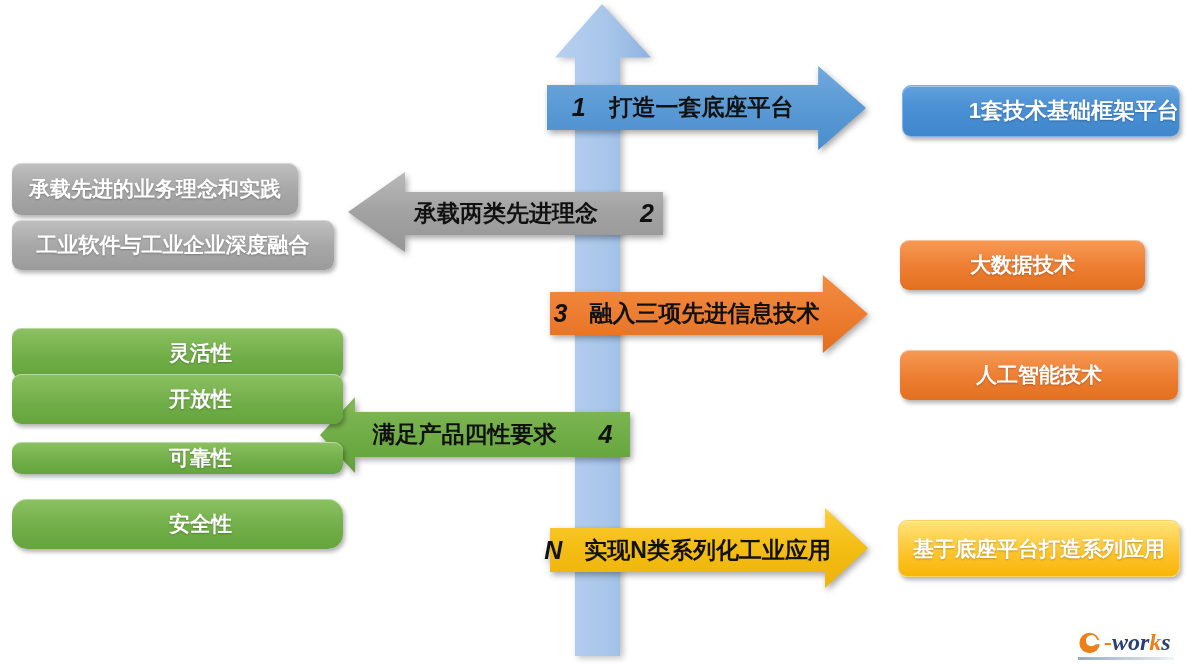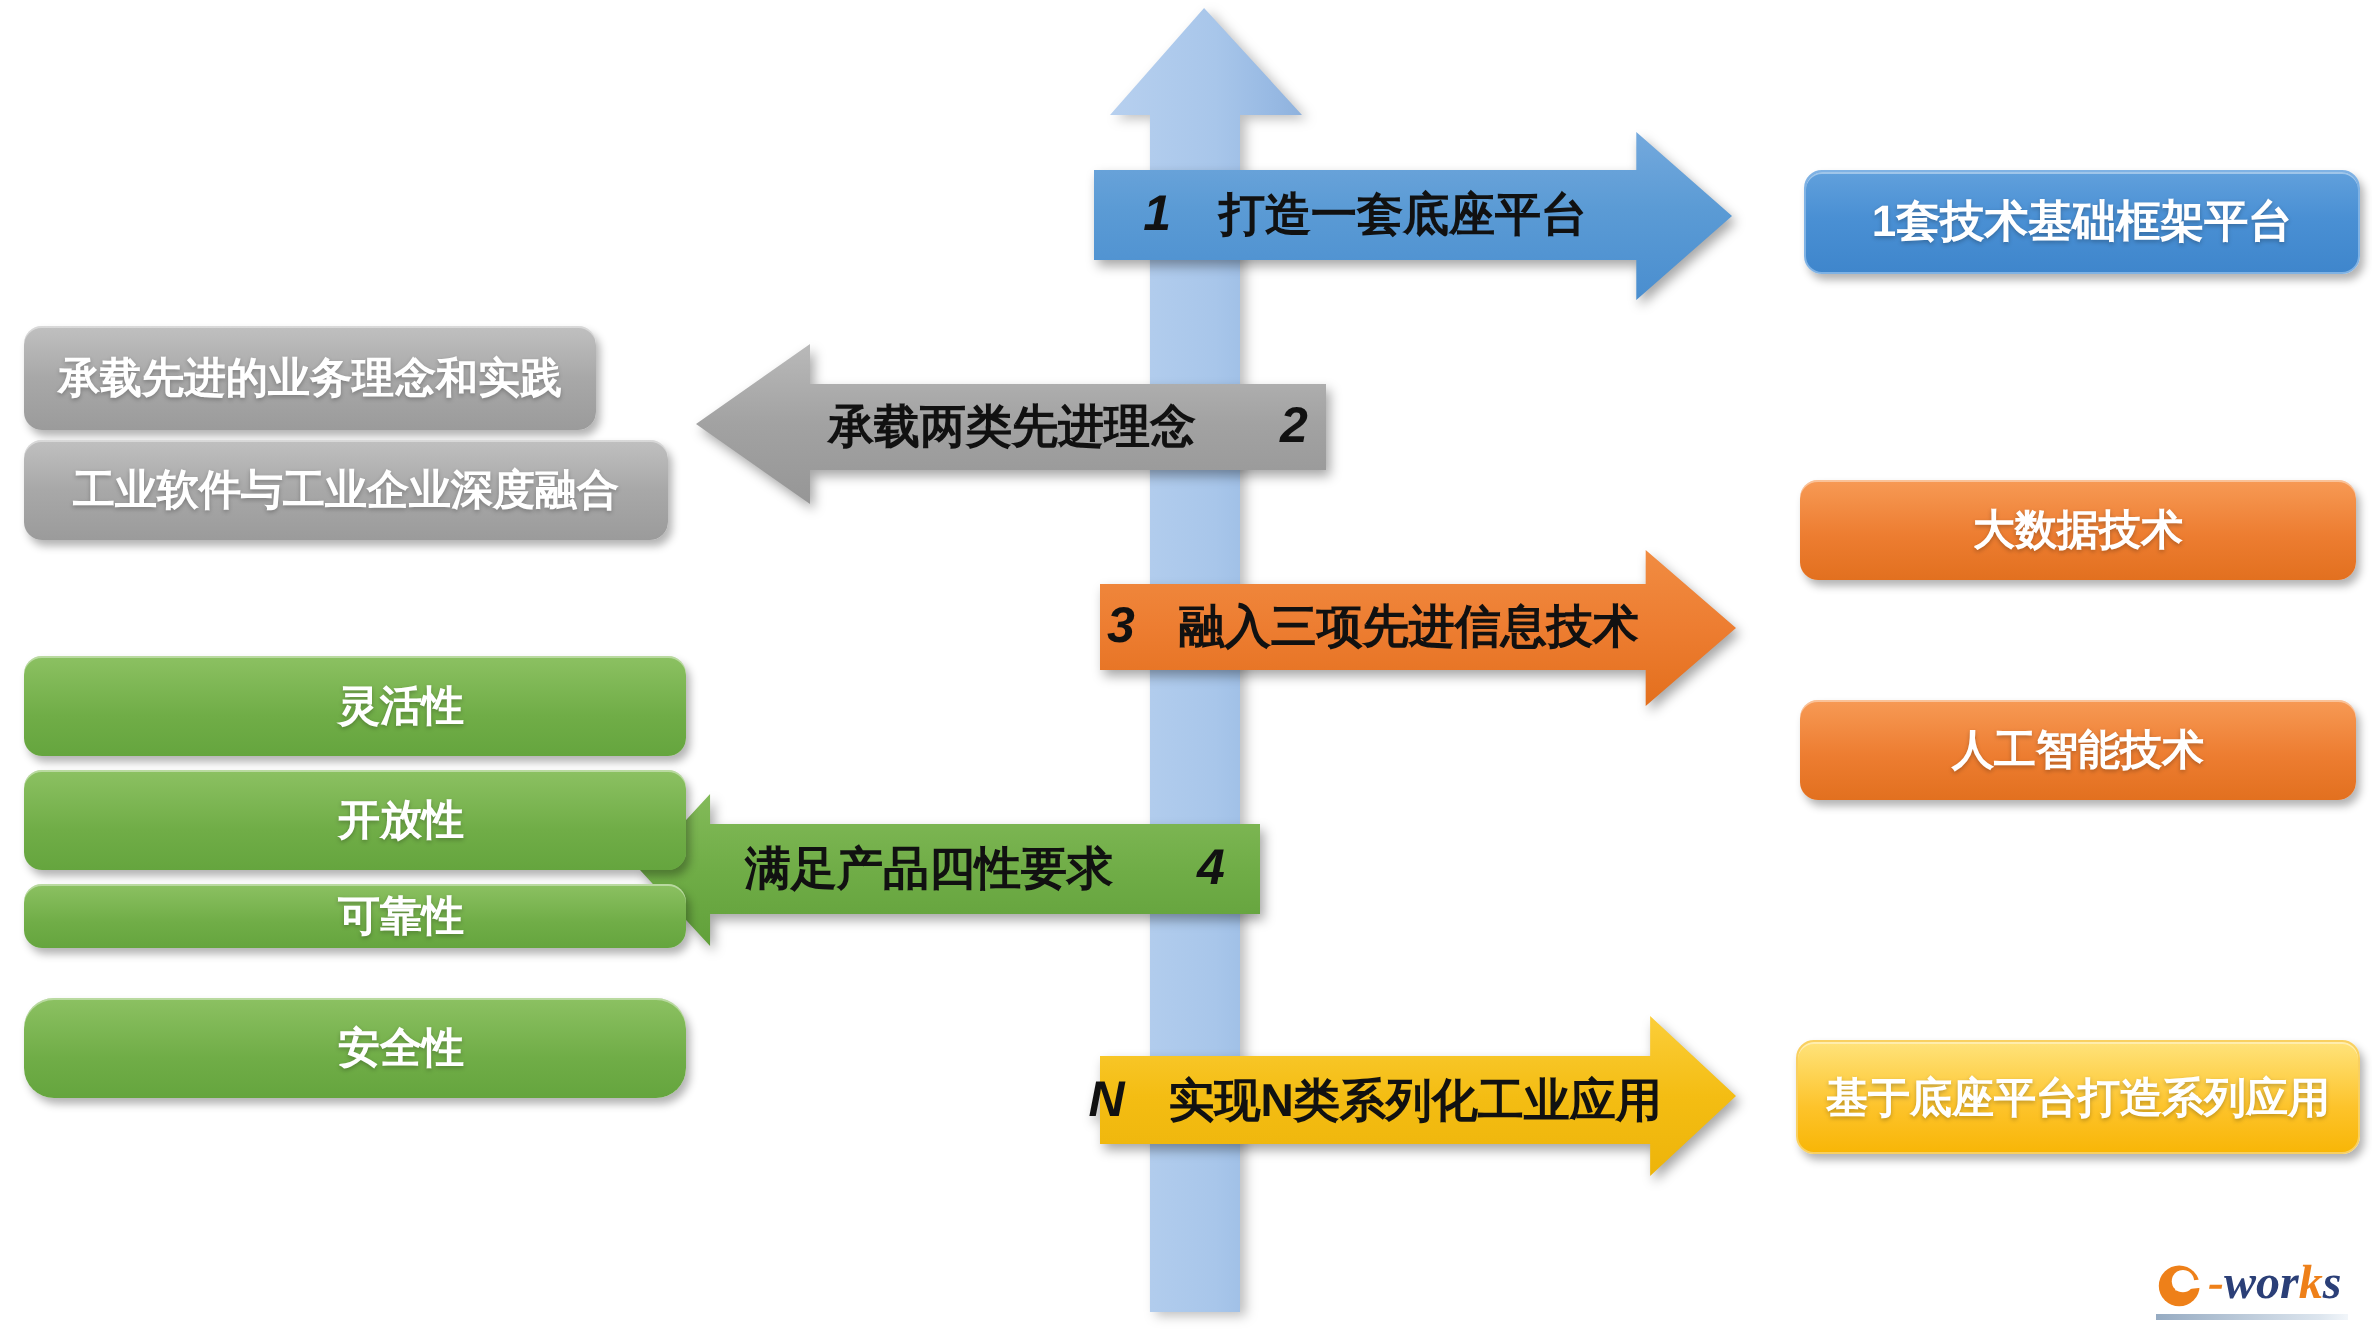--- a/index.html
+++ b/index.html
@@ -43,34 +43,34 @@
   .a5{left:550px;top:508px;width:318px;height:80px;}
   .a5 .arrow-shape{background:linear-gradient(180deg,#fbce3a,#f4bd13 50%,#edb40a);
     clip-path:polygon(0% 25%,86.5% 25%,86.5% 0%,100% 50%,86.5% 100%,86.5% 80%,0% 80%);}
   .a5 .arrow-text{left:0;right:13.5%;top:25%;bottom:20%;gap:22px;}
 
   
   .bx{position:absolute;z-index:3;display:flex;align-items:center;justify-content:center;
     border-radius:9px;color:#fff;font-weight:bold;font-size:21px;white-space:nowrap;
     box-shadow:2px 3px 4px rgba(0,0,0,0.3), inset 0 1px 0 rgba(255,255,255,0.4);
     text-shadow:0 1px 2px rgba(0,0,0,0.25);}
-  .c-blue{background:linear-gradient(180deg,#61a0dc,#4a90d4 45%,#3f86cc);border:1px solid #7fb2e4;font-size:22px;}
+  .c-blue{background:linear-gradient(180deg,#61a0dc,#4a90d4 45%,#3f86cc);border:1px solid #7fb2e4;font-size:22px;justify-content:flex-end;}
   .c-gray{background:linear-gradient(180deg,#c0c0c0,#a8a8a8 50%,#9b9b9b);}
   .c-orange{background:linear-gradient(180deg,#f79a55,#ed7d31 55%,#e2701f);}
   .c-green{background:linear-gradient(180deg,#8cc162,#70ad47 60%,#65a53e);padding-left:46px;}
   .c-yellow{background:linear-gradient(180deg,#ffe37b,#fdc32a 60%,#f8b607);border:1px solid #f9d061;}
 
   .b-blue{left:902px;top:85px;width:276px;height:50px;}
   .b-gray1{left:12px;top:163px;width:286px;height:52px;}
   .b-gray2{left:12px;top:220px;width:322px;height:50px;}
-  .b-or1{left:900px;top:240px;width:278px;height:50px;}
+  .b-or1{left:900px;top:240px;width:245px;height:50px;}
   .b-or2{left:900px;top:295px;width:278px;height:50px;}
   .b-or3{left:900px;top:350px;width:278px;height:50px;}
   .b-gr1{left:12px;top:328px;width:285px;height:50px;}
-  .b-gr2{left:12px;top:385px;width:285px;height:50px;}
+  .b-gr2{left:12px;top:374px;width:285px;height:50px;}
   .b-gr3{left:12px;top:442px;width:285px;height:32px;}
   .b-gr4{left:12px;top:499px;width:285px;height:50px;border-radius:15px;}
   .b-yellow{left:898px;top:520px;width:280px;height:55px;}
 
   
   .logo{position:absolute;right:8px;bottom:6px;z-index:4;width:100px;}
   .logo-row{display:flex;align-items:center;justify-content:flex-start;height:26px;}
   .logo-text{font-family:"Liberation Serif","DejaVu Serif",serif;font-style:italic;
     font-weight:bold;font-size:24px;color:#2b3f77;letter-spacing:0;line-height:1;}
   .logo-text .lk{color:#ee8019;}

